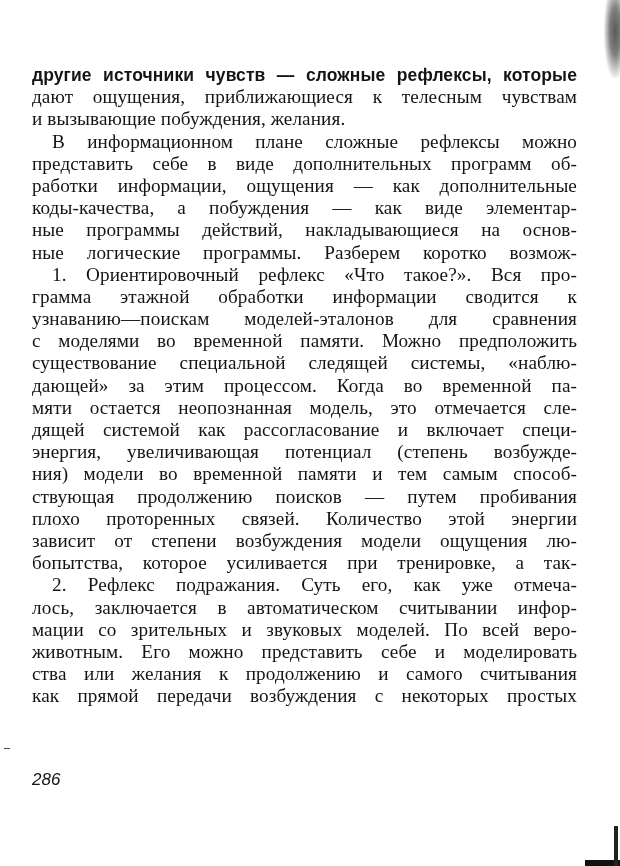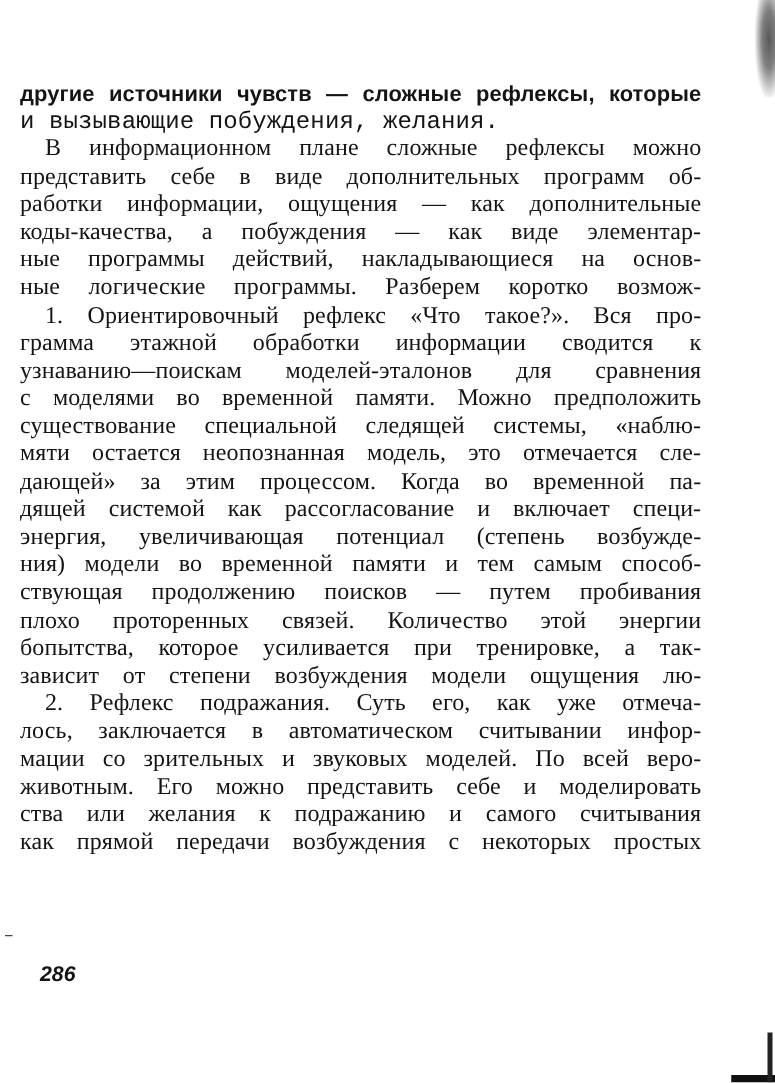--- a/index.html
+++ b/index.html
@@ -1,32 +1,32 @@
 <!DOCTYPE html>
 <html><head>
   <meta charset="utf-8">
   <style>
     html, body { margin: 0; padding: 0; }
     body {
       width: 620px; height: 866px; background: #ffffff; position: relative; overflow: hidden;
       font-family: "Liberation Serif", "DejaVu Serif", serif; color: #141414;
     }
     .page-text {
-      position: absolute; left: 16px; top: 64px; width: 545px;
+      position: absolute; left: 32px; top: 64px; width: 545px;
     }
     .line {
       display: block; height: 22.2px; line-height: 22.2px; font-size: 19.2px;
       white-space: nowrap; text-align: justify; text-align-last: justify;
       letter-spacing: 0.1px;
     }
-    .line.last { text-align-last: left; font-family: Liberation Mono, monospace; }
+    .line.last { text-align-last: left; }
     .line.indent { padding-left: 20px; }
     .line.bold { font-weight: bold; font-family: "Liberation Sans", sans-serif; font-size: 17.5px; }
     .page-number {
-      position: absolute; left: 32px; top: 770px; font-size: 17px; font-weight: bold; font-style: italic;
+      position: absolute; left: 32px; top: 770px; font-size: 17px; font-weight: normal; font-style: italic;
       font-family: "Liberation Sans", sans-serif;
       text-align: center;
     }
     .scan-mark-top {
       position: absolute; right: 0; top: 0; width: 16px; height: 78px;
       background: radial-gradient(ellipse at 70% 40%, #222 0%, #555 35%, rgba(255,255,255,0) 75%);
       opacity: 0.75;
     }
     .scan-mark-bottom {
       position: absolute; right: 0; bottom: 0; width: 35px; height: 6px; background: #111;
@@ -38,46 +38,47 @@
       position: absolute; left: 4px; top: 748px; width: 6px; height: 1px; background: #444;
     }
   </style>
 </head>
 <body>
 
 <div class="scan-mark-top"></div>
 
 <div class="page-text">
   <span class="line bold">другие источники чувств — сложные рефлексы, которые</span>
+  <span class="line">дают ощущения, приближающиеся к телесным чувствам</span>
   <span class="line last">и вызывающие побуждения, желания.</span>
   <span class="line indent">В информационном плане сложные рефлексы можно</span>
   <span class="line">представить себе в виде дополнительных программ об-</span>
   <span class="line">работки информации, ощущения — как дополнительные</span>
   <span class="line">коды-качества, а побуждения — как виде элементар-</span>
   <span class="line">ные программы действий, накладывающиеся на основ-</span>
   <span class="line">ные логические программы. Разберем коротко возмож-</span>
   <span class="line indent">1. Ориентировочный рефлекс «Что такое?». Вся про-</span>
   <span class="line">грамма этажной обработки информации сводится к</span>
   <span class="line">узнаванию—поискам моделей-эталонов для сравнения</span>
   <span class="line">с моделями во временной памяти. Можно предположить</span>
   <span class="line">существование специальной следящей системы, «наблю-</span>
+  <span class="line">дающей» за этим процессом. Когда во временной па-</span>
   <span class="line">мяти остается неопознанная модель, это отмечается сле-</span>
-  <span class="line">дающей» за этим процессом. Когда во временной па-</span>
   <span class="line">дящей системой как рассогласование и включает специ-</span>
   <span class="line">энергия, увеличивающая потенциал (степень возбужде-</span>
   <span class="line">ния) модели во временной памяти и тем самым способ-</span>
   <span class="line">ствующая продолжению поисков — путем пробивания</span>
   <span class="line">плохо проторенных связей. Количество этой энергии</span>
+  <span class="line">зависит от степени возбуждения модели ощущения лю-</span>
   <span class="line">бопытства, которое усиливается при тренировке, а так-</span>
-  <span class="line">зависит от степени возбуждения модели ощущения лю-</span>
   <span class="line indent">2. Рефлекс подражания. Суть его, как уже отмеча-</span>
   <span class="line">лось, заключается в автоматическом считывании инфор-</span>
   <span class="line">мации со зрительных и звуковых моделей. По всей веро-</span>
   <span class="line">животным. Его можно представить себе и моделировать</span>
-  <span class="line">ства или желания к подражанию и самого считывания</span>
+  <span class="line">ства или желания к продолжению и самого считывания</span>
   <span class="line">как прямой передачи возбуждения с некоторых простых</span>
 </div>
 
 <div class="page-number">286</div>
 
 <div class="margin-tick"></div>
 <div class="scan-mark-bottom"></div>
 <div class="scan-mark-bottom-v"></div>
 
 </body></html>

